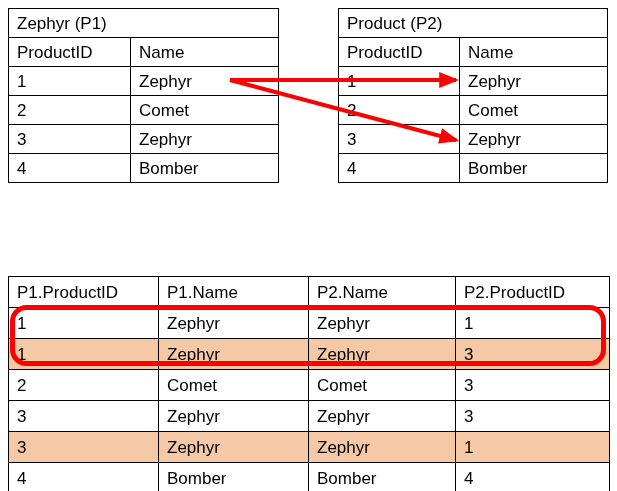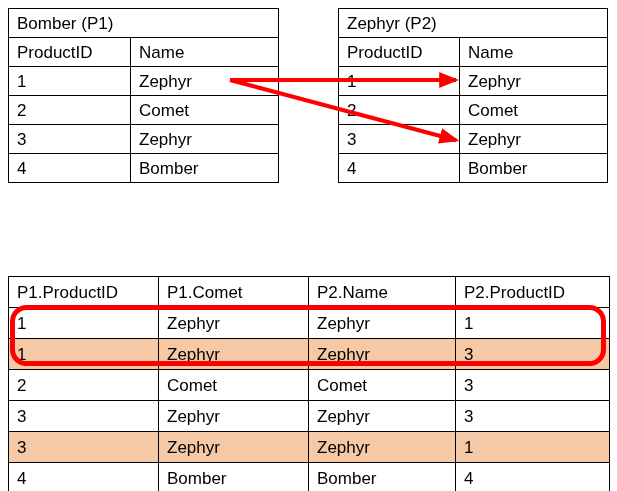--- a/index.html
+++ b/index.html
@@ -100,21 +100,21 @@
 
 <div class="canvas">
 
   <table class="grid" id="table-p1">
     <colgroup>
         <col class="c1">
         <col class="c2">
       </colgroup>
     <tbody>
       <tr>
-        <td colspan="2">Bomber (P1)</td>
+        <td colspan="2">Zephyr (P1)</td>
       </tr>
       <tr>
         <td>ProductID</td>
         <td>Name</td>
       </tr>
       <tr>
         <td>1</td>
         <td>Zephyr</td>
       </tr>
       <tr>
@@ -132,21 +132,21 @@
     </tbody>
   </table>
 
   <table class="grid" id="table-p2">
     <colgroup>
         <col class="c1">
         <col class="c2">
       </colgroup>
     <tbody>
       <tr>
-        <td colspan="2">Zephyr (P2)</td>
+        <td colspan="2">Product (P2)</td>
       </tr>
       <tr>
         <td>ProductID</td>
         <td>Name</td>
       </tr>
       <tr>
         <td>1</td>
         <td>Zephyr</td>
       </tr>
       <tr>
@@ -167,21 +167,21 @@
   <table class="grid" id="table-result">
     <colgroup>
         <col class="r1">
         <col class="r2">
         <col class="r3">
         <col class="r4">
       </colgroup>
     <tbody>
       <tr>
         <td>P1.ProductID</td>
-        <td>P1.Comet</td>
+        <td>P1.Name</td>
         <td>P2.Name</td>
         <td>P2.ProductID</td>
       </tr>
       <tr>
         <td>1</td>
         <td>Zephyr</td>
         <td>Zephyr</td>
         <td>1</td>
       </tr>
       <tr>

